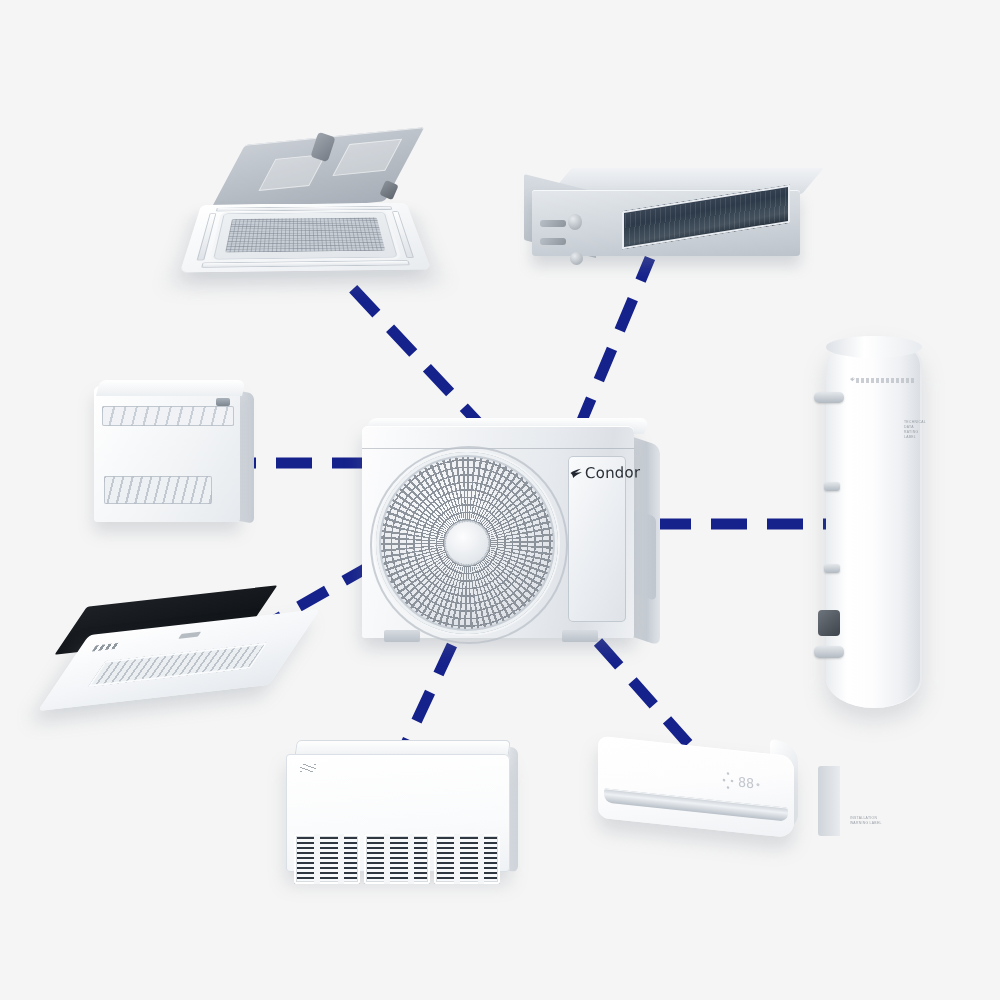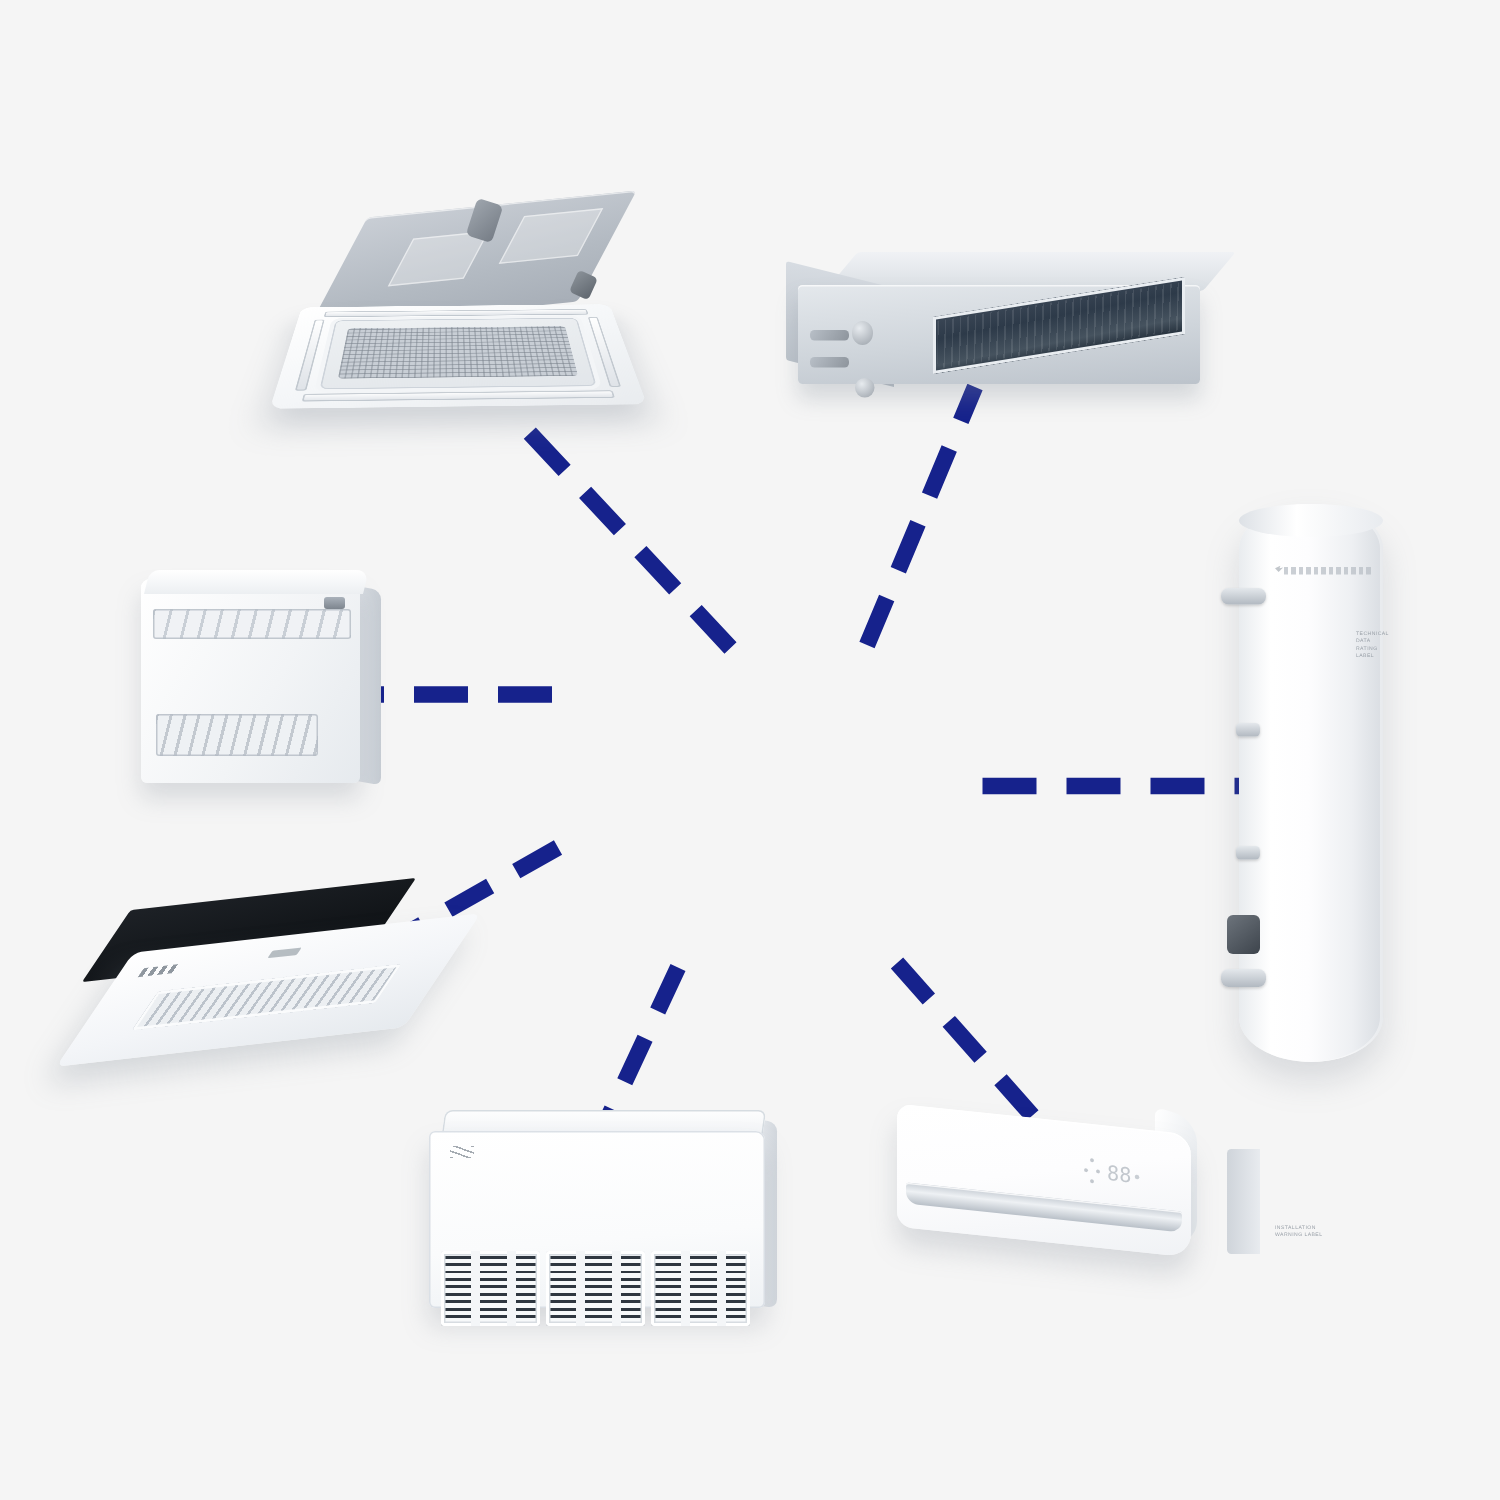--- a/index.html
+++ b/index.html
@@ -449,14 +449,33 @@
         <circle cx="12" cy="6" r="2.6"></circle>
         <circle cx="4" cy="20" r="2.6"></circle>
         <circle cx="12" cy="34" r="2.6"></circle>
         <circle cx="20" cy="20" r="2.6"></circle>
       </g>
       <text x="32" y="30" font-family="DejaVu Sans Mono, monospace" font-size="27" fill="#7f8a96">88</text>
       <circle cx="72" cy="22" r="3" fill="#8e99a4"></circle>
     </svg>
   </div>
 
+  <div class="node" id="outdoor">
+    <div class="od-side"></div>
+    <div class="od-side2"></div>
+    <div class="od-top"></div>
+    <div class="od-body">
+      <div class="od-seam"></div>
+      <div class="grille-ring"></div>
+      <div class="grille"></div>
+      <div class="od-panel"></div>
+      <div class="od-foot l"></div>
+      <div class="od-foot r"></div>
+    </div>
+    <div class="logo">
+      <svg class="logo-mark" viewBox="0 0 26 22">
+        <path d="M1 9 C7 5 13 3 22 1 C17 5 13 7 10 9 C15 8 19 8 24 8 C17 11 11 14 6 19 C6 15 4 11 1 9 Z" fill="#232830"></path>
+      </svg>
+      <span class="logo-text">Condor</span>
+    </div>
+  </div>
 
 </div>
 
 </body></html>

